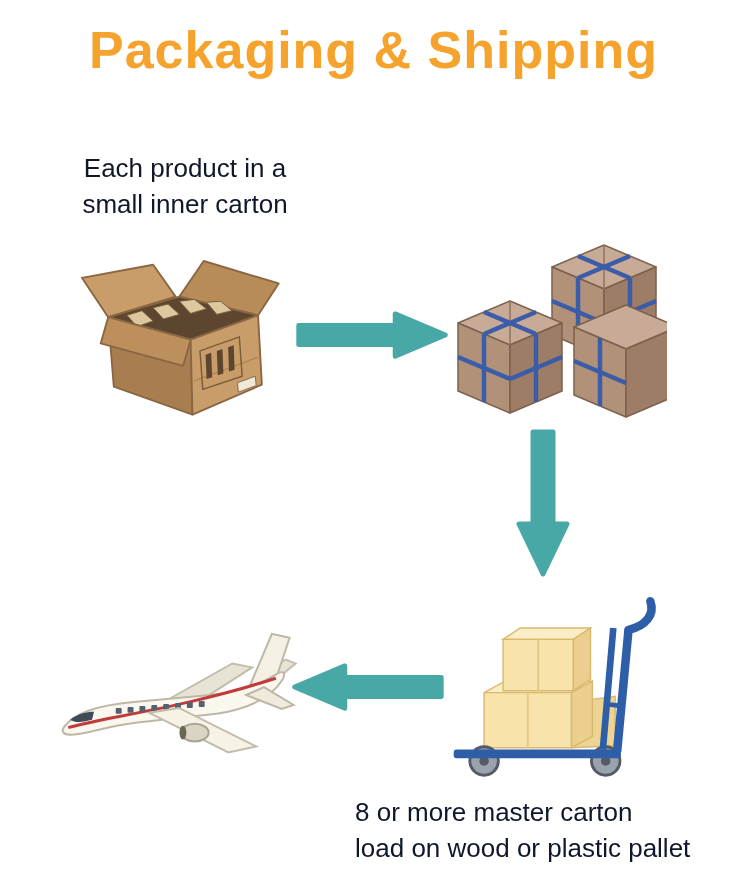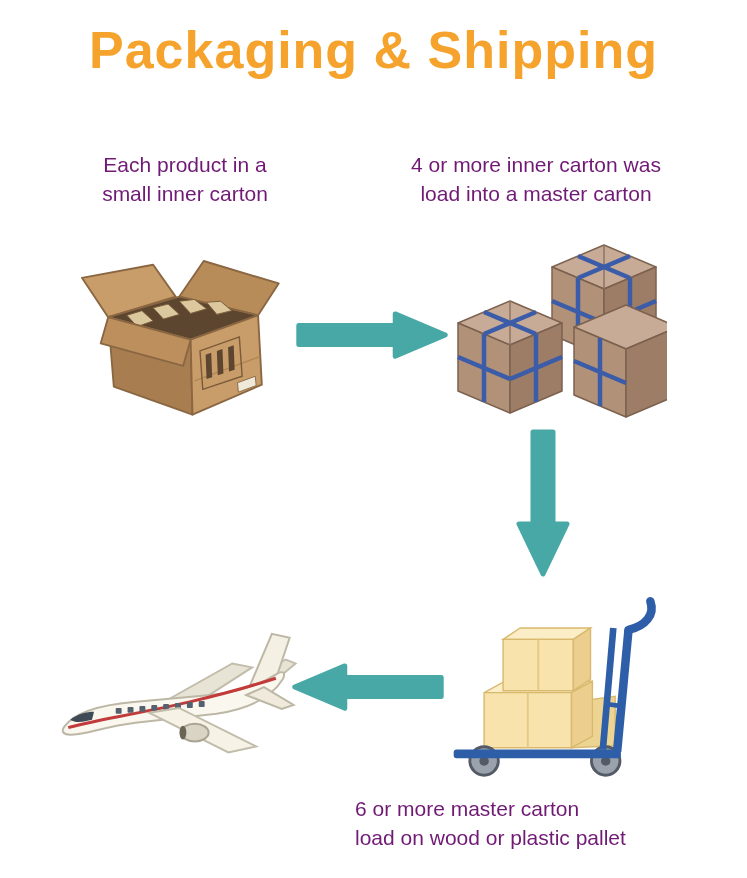--- a/index.html
+++ b/index.html
@@ -7,22 +7,22 @@
   body { font-family:"Liberation Sans", sans-serif; color:#1e1e1e; }
   .canvas { position:relative; width:747px; height:878px; background:#ffffff; overflow:hidden; margin:8px auto; }
 
   .title {
     position:absolute; top:12px; left:0; width:100%;
     text-align:center; font-size:52px; font-weight:bold;
     color:#F5A32C; letter-spacing:1px;
   }
 
   .caption {
-    position:absolute; font-size:21px; line-height:1.4;
-    color:#701a75; white-space:pre-line;
+    position:absolute; font-size:26px; line-height:1.4;
+    color:#0f172a; white-space:pre-line;
   }
   .caption.center { text-align:center; }
   .cap-step1 { left:25px;  top:142px; width:320px; }
   .cap-step2 { left:350px; top:142px; width:372px; }
   .cap-step4 { left:15px;  top:786px; width:335px; text-align:left; }
   .cap-step3 { left:355px; top:786px; width:380px; text-align:left; }
 
   .illus { position:absolute; }
   .illus svg { width:100%; height:100%; display:block; }
   .illus-box     { left:65px;  top:238px; width:225px; height:178px; }
@@ -39,22 +39,20 @@
 </style>
 </head>
 <body>
 
 <div class="canvas">
 
   <h1 class="title">Packaging &amp; Shipping</h1>
 
   <div class="caption center cap-step1">Each product in a
 small inner carton</div>
-  <div class="caption center cap-step2">4 or more inner carton was
-load into a master carton</div>
 
   <div class="illus illus-box">
     <svg viewBox="0 0 240 190">
       <g stroke="#8a6742" stroke-width="2" stroke-linejoin="round">
         <polygon points="46,76 18,34 94,20 118,54" fill="#c99d69"></polygon>
         <polygon points="122,54 148,16 228,40 206,74" fill="#b88c59"></polygon>
         <polygon points="46,76 122,54 206,74 134,100" fill="#5d462f"></polygon>
         <g stroke="#7a5a38" stroke-width="1" fill="#dcc89e">
           <polygon points="66,74 82,69 94,80 77,86"></polygon>
           <polygon points="94,66 110,62 122,73 105,78"></polygon>
@@ -196,16 +194,16 @@
 
       <polygon points="196,80 232,94 244,90 214,72" fill="#efeadb" stroke="#bdb7a6" stroke-width="2"></polygon>
 
       <polygon points="98,98 178,138 206,132 128,93" fill="#f6f2e5" stroke="#c2bcab" stroke-width="2"></polygon>
 
       <ellipse cx="144" cy="118" rx="14" ry="9" fill="#d9d4c4" stroke="#aaa493" stroke-width="2"></ellipse>
       <ellipse cx="132" cy="118" rx="3.5" ry="7" fill="#6a6454"></ellipse>
     </svg>
   </div>
 
-  <div class="caption cap-step3">6 or more master carton
+  <div class="caption cap-step3">8 or more master carton
 load on wood or plastic pallet</div>
 
 </div>
 
 </body></html>

